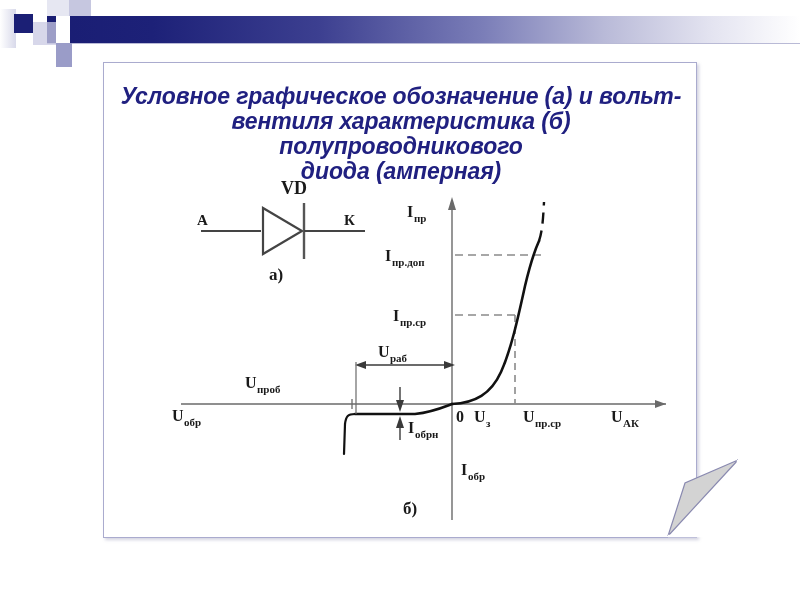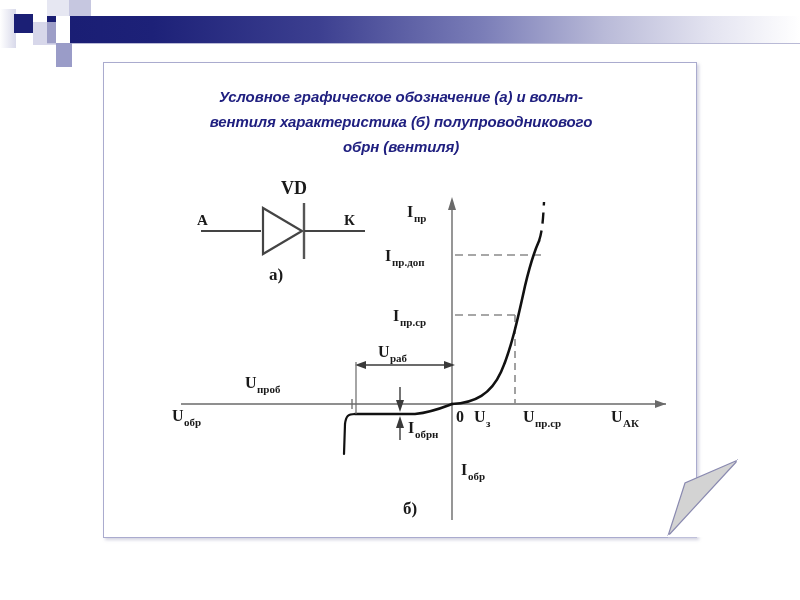--- a/index.html
+++ b/index.html
@@ -63,21 +63,21 @@
 
   
   #slide-title {
     position: absolute;
     left: 118px; top: 84px;
     width: 566px;
     text-align: center;
     font-family: "Liberation Sans", sans-serif;
     font-style: italic;
     font-weight: bold;
-    font-size: 15px;
+    font-size: 23px;
     line-height: 25px;
     color: #202080;
     letter-spacing: -0.1px;
   }
 
   
   #figure {
     position: absolute;
     left: 103px; top: 62px;
     width: 594px; height: 476px;
@@ -108,21 +108,21 @@
 <svg id="page-fold" viewBox="0 0 110 95">
   <polygon points="28,88 45,35 98,12 98,88" fill="#ffffff" stroke="none"></polygon>
   <polygon points="28,88 45,35 98,12" fill="#d3d3d3" stroke="#8a8ab0" stroke-width="1.2"></polygon>
   <line x1="28" y1="88" x2="98" y2="88" stroke="#ffffff" stroke-width="2.5"></line>
   <line x1="98" y1="12" x2="98" y2="88" stroke="#ffffff" stroke-width="2.5"></line>
 </svg>
 
 <div id="slide-title">
   <div>Условное графическое обозначение (а) и вольт-</div>
   <div>вентиля характеристика (б) полупроводникового</div>
-  <div>обрн (вентиля)</div>
+  <div>диода (амперная)</div>
 </div>
 
 <svg id="figure" viewBox="0 0 594 476">
 
   <g>
 
     <line x1="98" y1="169" x2="158" y2="169" stroke="#444444" stroke-width="2.2"></line>
 
     <polygon points="160,146 160,192 199,169" fill="none" stroke="#444444" stroke-width="2.2"></polygon>
 

